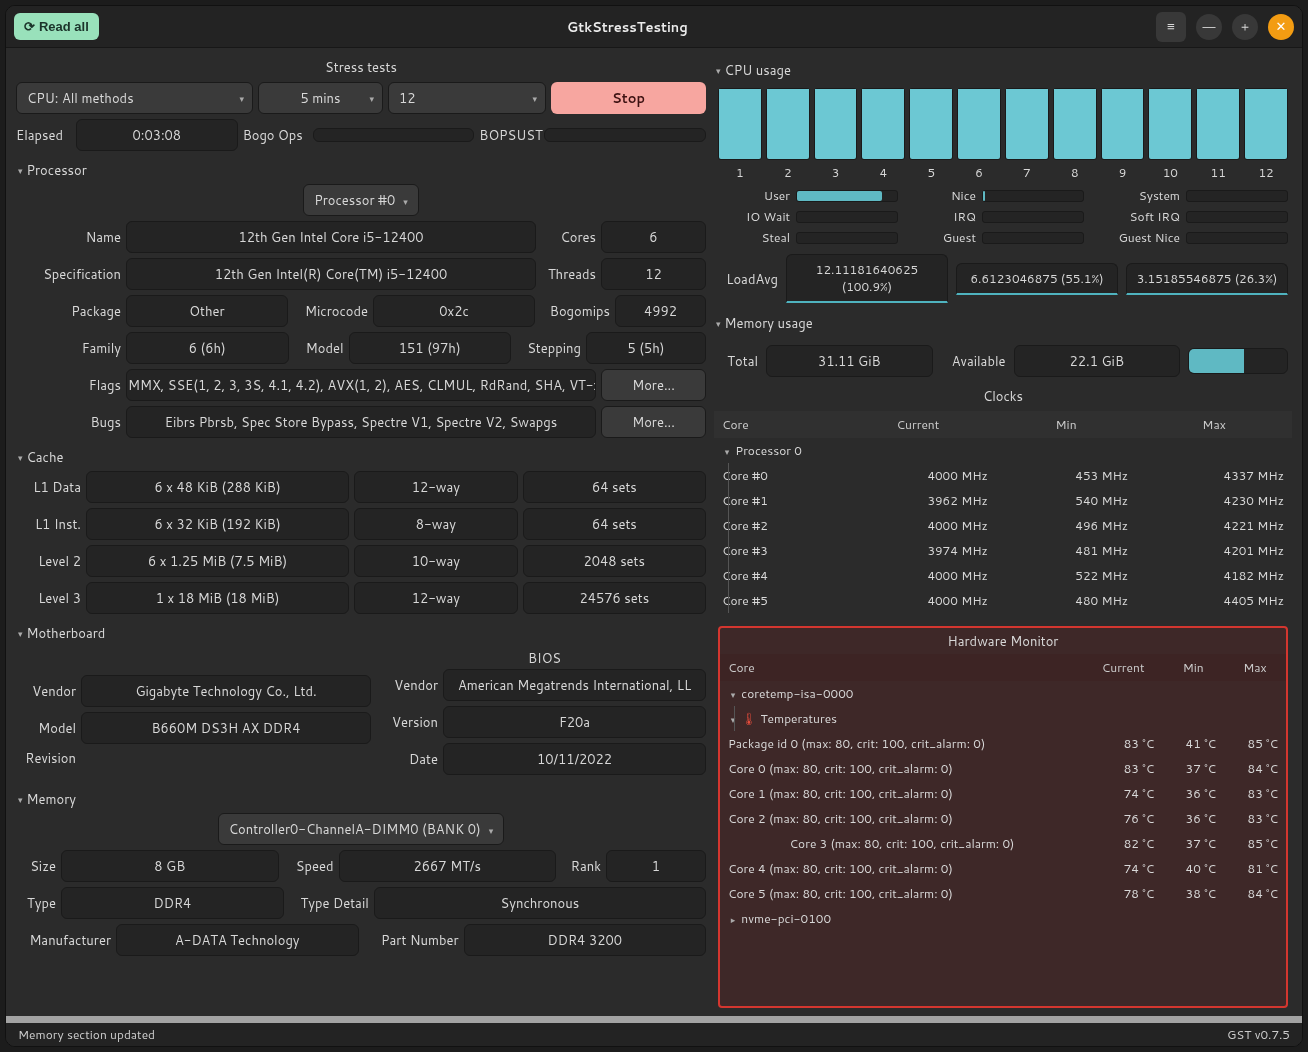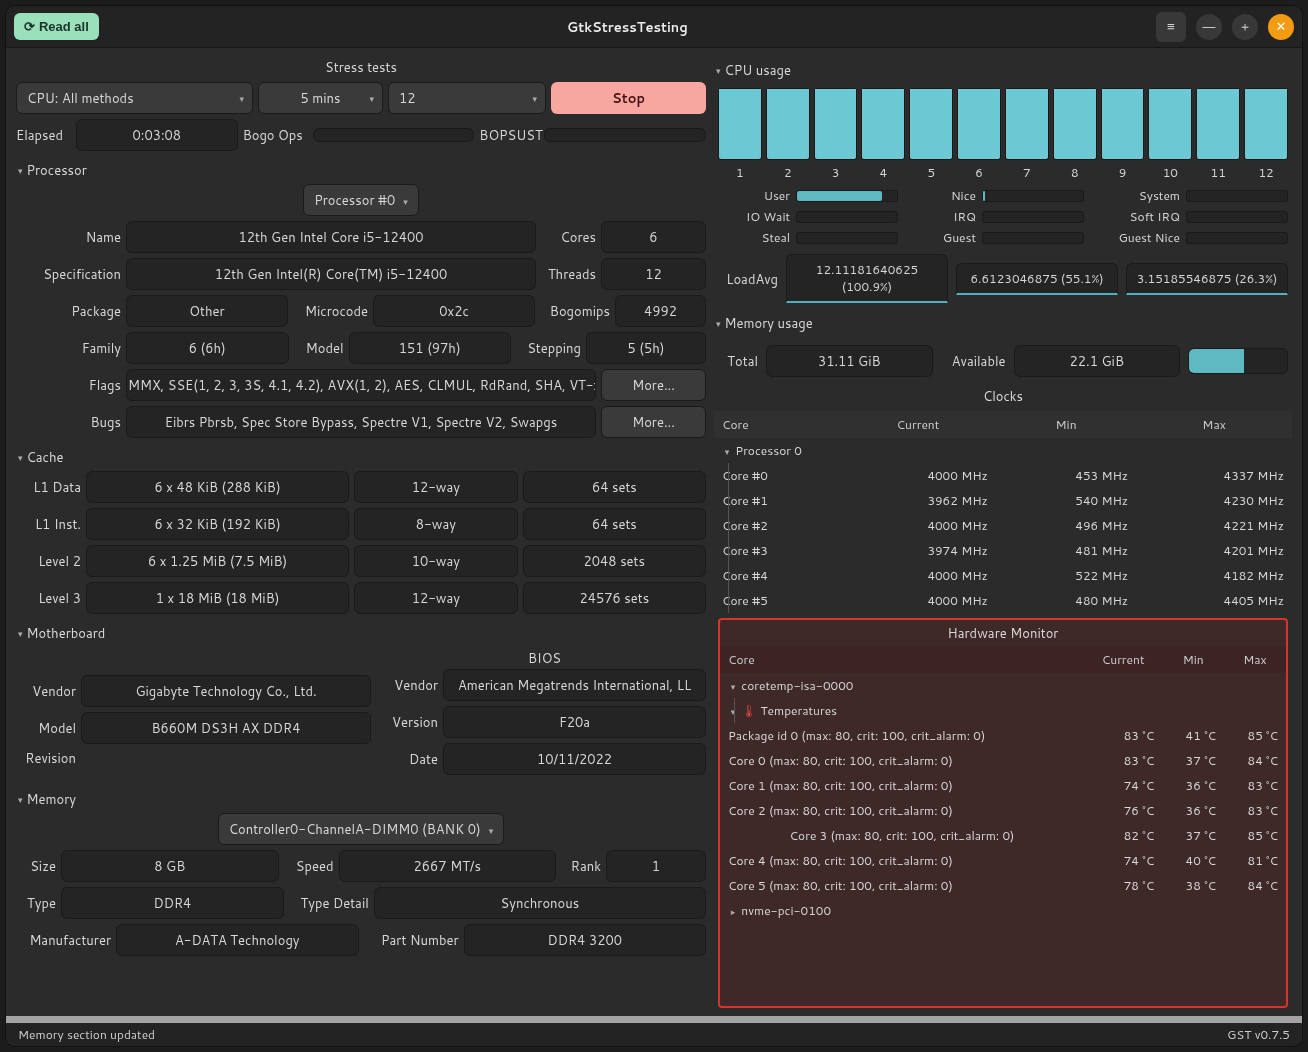--- a/index.html
+++ b/index.html
@@ -133,21 +133,21 @@
 .tbl th:first-child { text-align: left; }
 .tbl td { padding: 4px 8px; text-align: right; }
 .tbl td:first-child { text-align: left; }
 .tree-parent { text-align: left; padding: 5px 8px; }
 .tree-caret { display:inline-block; width:10px; text-align:center; font-size:9px; color:#aaa; }
 .tree-indent1 { padding-left: 26px; position: relative; }
 .tree-indent1::before { content:""; position:absolute; left:14px; top:0; bottom:0; width:1px; background:#555; }
 .tree-indent2 { padding-left: 46px; position: relative; }
 
 .hwmon {
-  flex: 1; margin: 5px 4px 8px 4px;
+  flex: 1; margin: 13px 4px 8px 4px;
   border: 2px solid #d4362f;
   background: rgba(120,30,30,0.25);
   border-radius: 4px;
   display: flex; flex-direction: column;
   overflow: hidden;
 }
 .hwmon-title { text-align: center; font-size: 13px; padding: 4px 0; }
 .hwmon .tbl th { background: rgba(60,30,30,0.4); }
 .hwmon .tbl td, .hwmon .tree-parent { background: transparent; }
 .therm-icon { color: #e74c3c; margin-right: 4px; }

